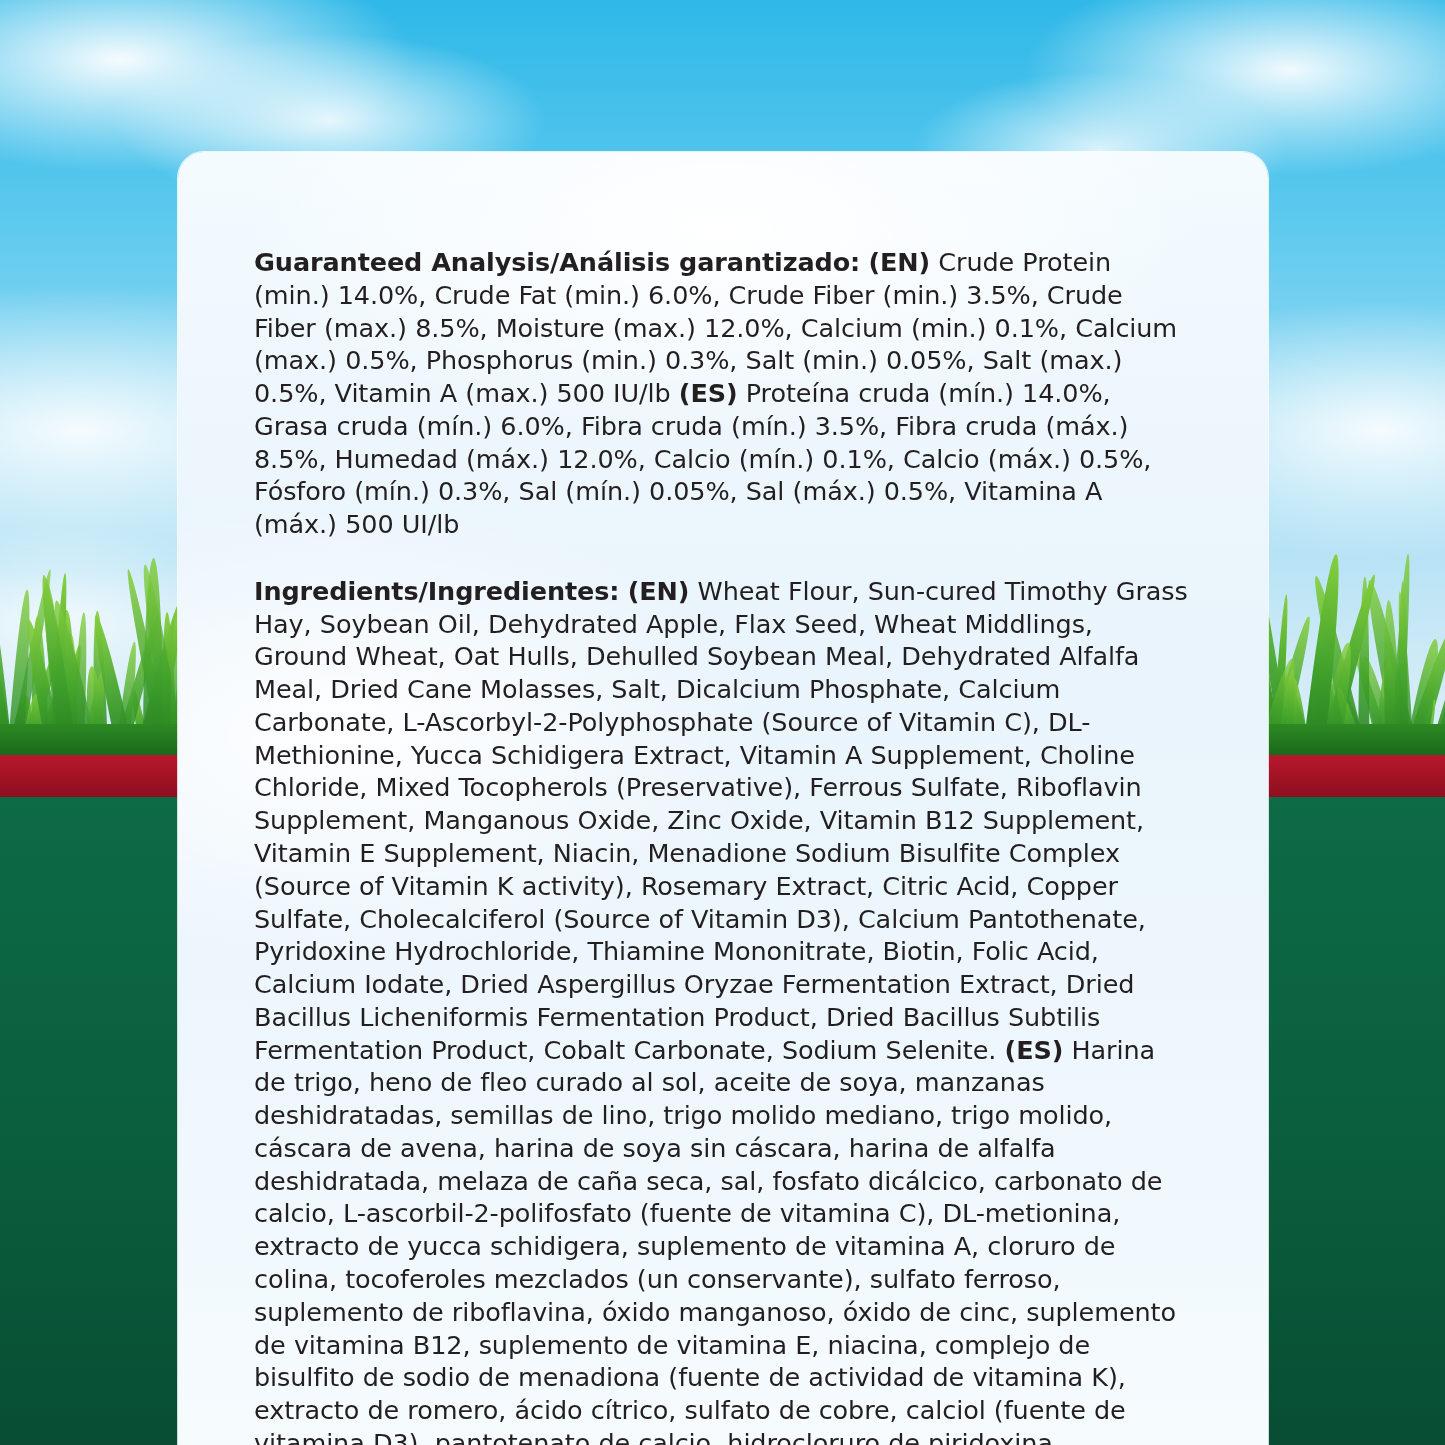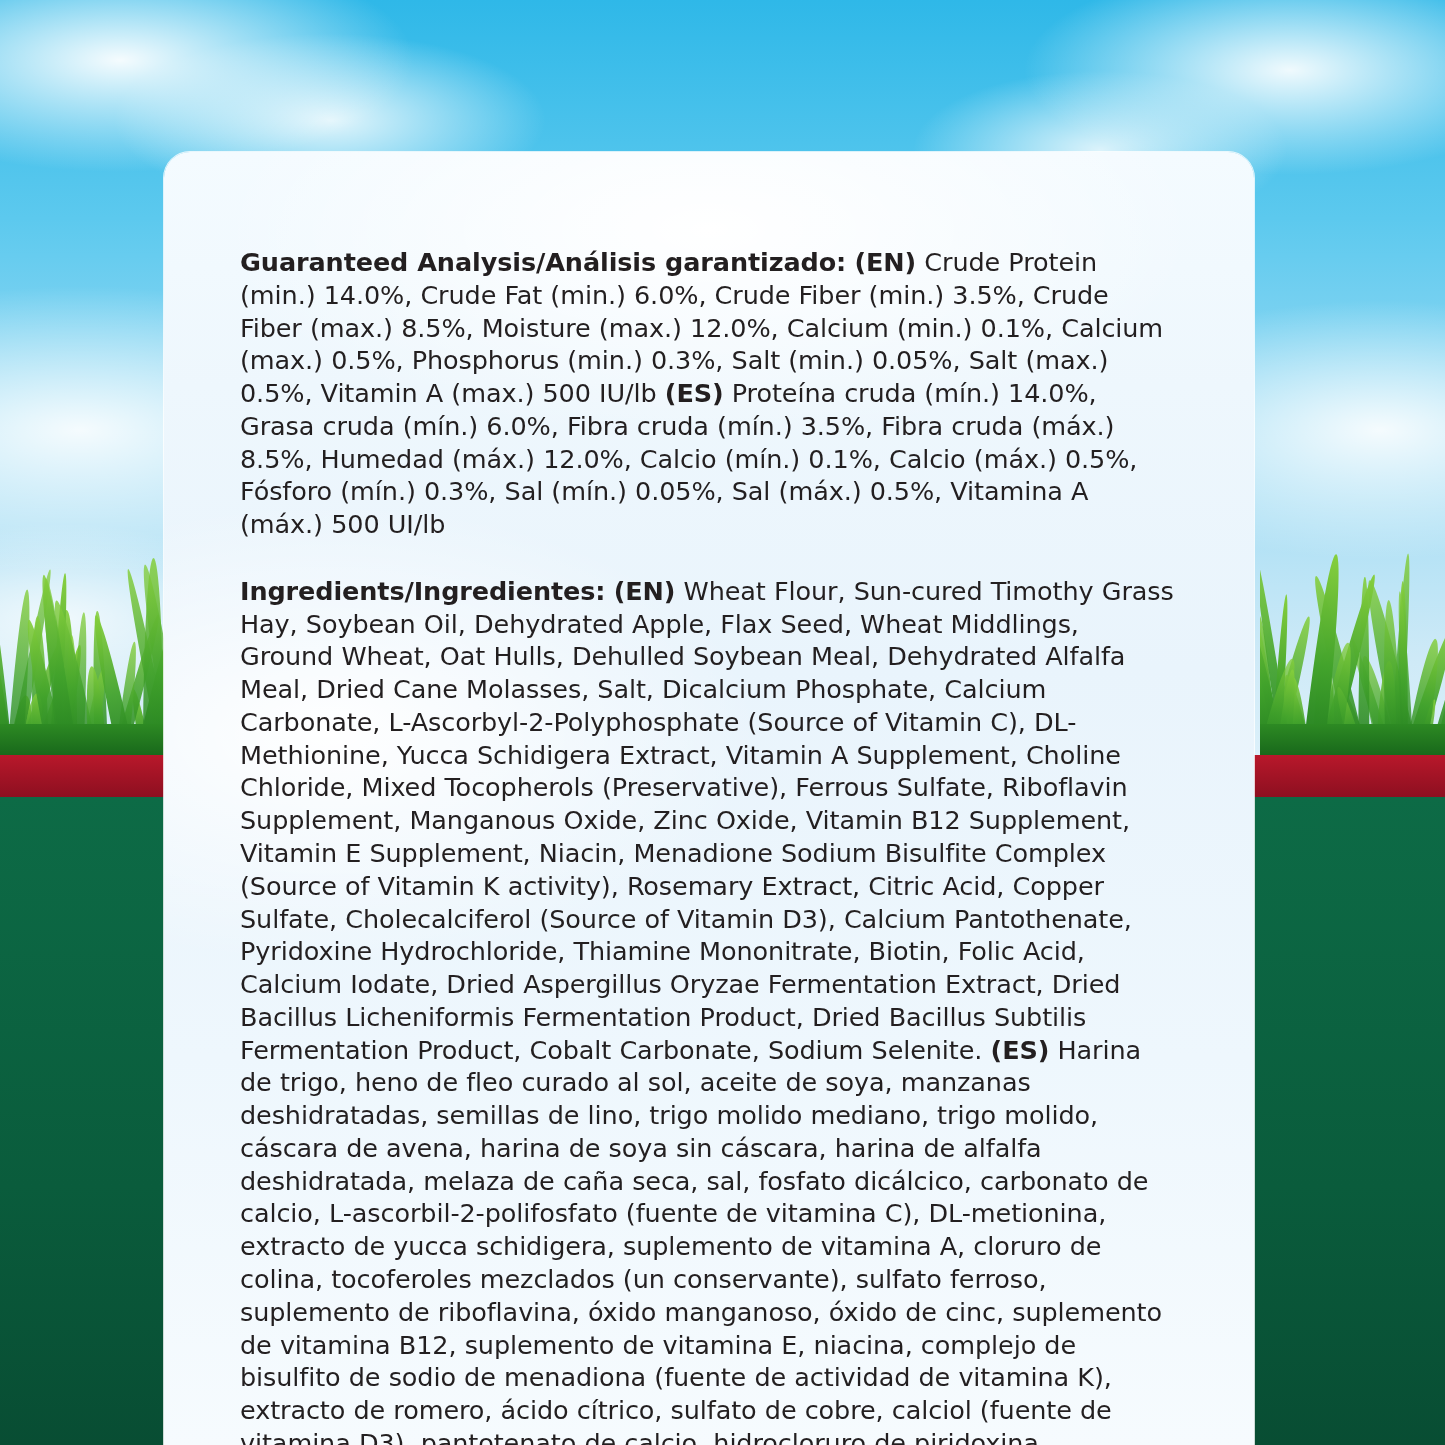--- a/index.html
+++ b/index.html
@@ -79,21 +79,21 @@
     position: absolute;
     left: 0; top: 797px;
     width: 1445px;
     height: 648px;
     background: linear-gradient(to bottom, #0d6b46, #0a5c3c 60%, #084d33);
   }
 
   
   .card {
     position: absolute;
-    left: 164px;
+    left: 178px;
     top: 152px;
     width: 1090px;
     height: 1293px;
     border-radius: 26px 26px 0 0;
     background:
       radial-gradient(ellipse 700px 300px at 50% 6%, #ffffff, rgba(255,255,255,0) 70%),
       radial-gradient(ellipse 600px 320px at 15% 45%, #ffffff, rgba(255,255,255,0) 72%),
       linear-gradient(to bottom, #f4fbff 0%, #eef7fd 18%, #e9f4fc 40%, #eef7fd 70%, #f6fbfe 100%);
     box-shadow: 0 0 0 1px rgba(255,255,255,0.8);
   }

